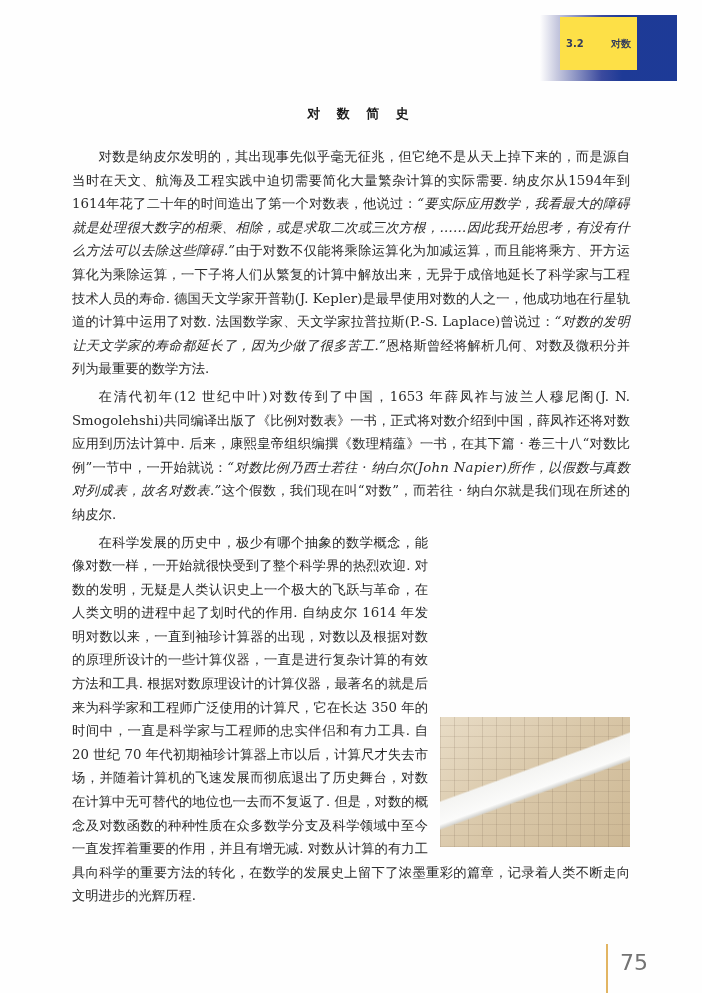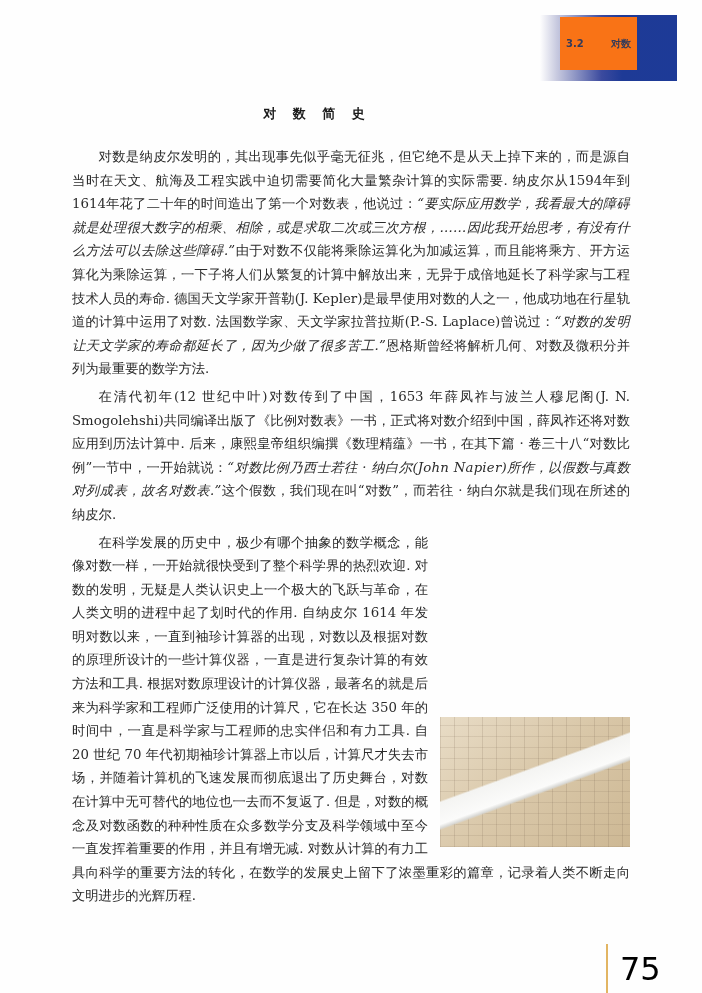--- a/index.html
+++ b/index.html
@@ -1,36 +1,36 @@
 <!DOCTYPE html>
 <html><head>
 <meta charset="utf-8">
 <style>
   html, body { margin:0; padding:0; }
   body { width:702px; height:993px; background:#fefefe; position:relative; overflow:hidden;
          font-family:"DejaVu Serif", "Liberation Serif", serif; color:#2a2a2a; }
   .header-band { position:absolute; left:540px; top:15px; width:137px; height:66px;
     background:linear-gradient(90deg, rgba(255,255,255,0) 0%, #c9cbe0 12%, #3b4a9e 45%, #1e3a96 60%, #1d3a97 100%); }
-  .header-panel { position:absolute; left:560px; top:17px; width:77px; height:53px; background:#f97316;
+  .header-panel { position:absolute; left:560px; top:17px; width:77px; height:53px; background:#fde047;
     display:flex; align-items:center; justify-content:space-between; padding:0 6px 0 6px; box-sizing:border-box; }
   .header-panel span { font-family:"DejaVu Sans", "Liberation Sans", sans-serif; font-weight:bold; font-size:10px; color:#333b5a; }
   .title { position:absolute; left:0; width:634px; top:105px; text-align:center; font-family:"DejaVu Sans", sans-serif;
-    font-weight:bold; font-size:13px; letter-spacing:6px; color:#1a1a1a; }
+    font-weight:bold; font-size:13px; letter-spacing:6px; color:#1a1a1a;padding-left:44px; }
   .body-text { position:absolute; left:68px; top:141px; width:566px; font-size:13.3px; line-height:23.6px; text-align:justify; }
   .body-text p { margin:4px; text-indent:2em; }
   .body-text .quote { font-family:"DejaVu Serif", serif; font-style:italic; letter-spacing:0.2px; }
   .float-photo { float:right; width:190px; height:130px; margin:6px 0 0 12px;
     background:
       linear-gradient(160deg, rgba(255,255,255,0) 42%, #f4f4f2 43%, #fbfbfa 54%, #d9d9d6 56%, rgba(255,255,255,0) 57%),
       repeating-linear-gradient(90deg, rgba(120,100,80,0.18) 0 1px, rgba(0,0,0,0) 1px 14px),
       repeating-linear-gradient(0deg, rgba(120,100,80,0.14) 0 1px, rgba(0,0,0,0) 1px 11px),
       linear-gradient(135deg, #e8dcc6 0%, #d9c7a8 50%, #cdb894 100%);
     position:relative; }
   .page-rule { position:absolute; left:606px; top:944px; width:2px; height:49px; background:#e2b563; }
-  .page-number { position:absolute; left:620px; top:950px; font-family:"DejaVu Sans", sans-serif; font-size:32px; color:#000000; }
+  .page-number { position:absolute; left:620px; top:950px; font-family:"DejaVu Sans", sans-serif; font-size:22px; color:#737373; }
 </style>
 </head>
 <body>
 
 <div class="header-band"></div>
 <div class="header-panel">
   <span>3.2</span>
   <span>对数</span>
 </div>
 

